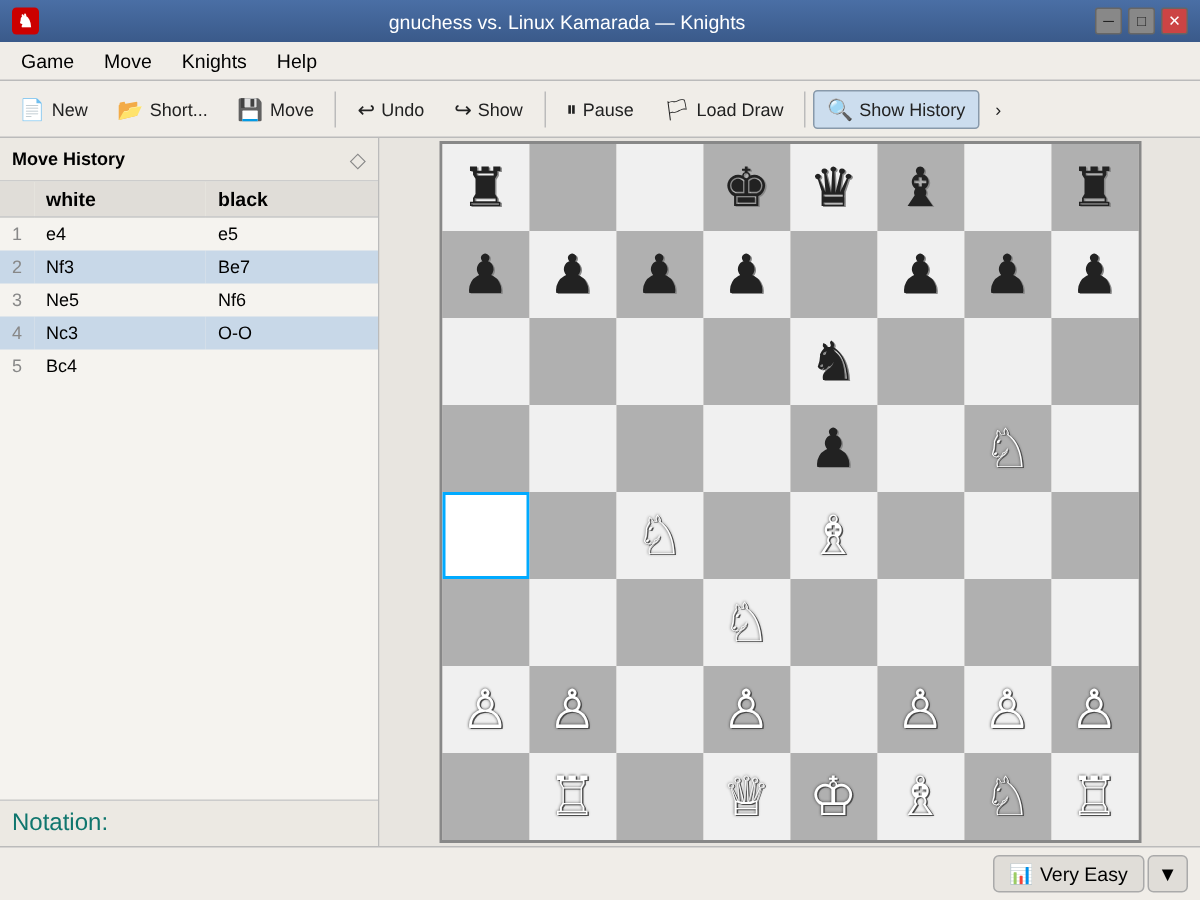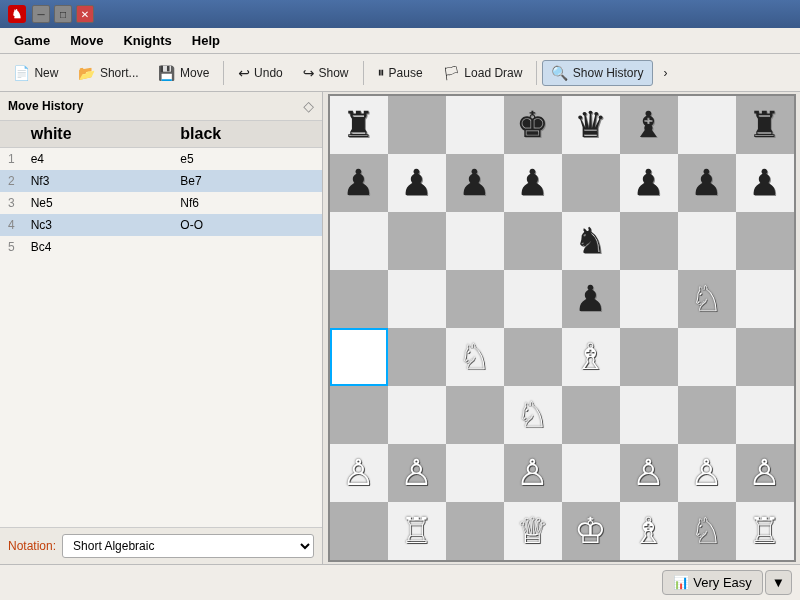--- a/index.html
+++ b/index.html
@@ -55,21 +55,20 @@
       border-bottom: 1px solid #bbb;
       height: 26px;
       display: flex;
       align-items: center;
       padding: 0 4px;
     }
     .menu-item {
       padding: 3px 10px;
       cursor: pointer;
       border-radius: 3px;
-      font-weight: bold;
     }
 
     
     #toolbar {
       background: #f0ede8;
       border-bottom: 1px solid #bbb;
       height: 38px;
       display: flex;
       align-items: center;
       padding: 0 4px;
@@ -91,21 +90,21 @@
 
     
     #main {
       display: flex;
       flex: 1;
       overflow: hidden;
     }
 
     
     #left-panel {
-      width: 323px;
+      width: 253px;
       background: #f5f3ef;
       border-right: 1px solid #bbb;
       display: flex;
       flex-direction: column;
     }
     #panel-header {
       display: flex;
       align-items: center;
       justify-content: space-between;
       padding: 6px 8px;
@@ -120,21 +119,21 @@
       overflow-y: auto;
     }
     #move-table table {
       width: 100%;
       border-collapse: collapse;
     }
     #move-table th {
       background: #e0ddd8;
       padding: 4px 8px;
       text-align: left;
-      font-size: 16px;
+      font-size: 13px;
       border-bottom: 1px solid #ccc;
     }
     #move-table td {
       padding: 4px 8px;
       font-size: 12px;
     }
     #move-table tr.highlighted td {
       background: #c8d8e8;
     }
     #move-table .row-num {
@@ -143,21 +142,21 @@
     }
 
     #notation-bar {
       display: flex;
       align-items: center;
       padding: 6px 8px;
       border-top: 1px solid #ccc;
       gap: 6px;
       background: #ece9e3;
     }
-    #notation-bar label { font-size: 12px; color: #c2410c; }
+    #notation-bar label { font-size: 16px; color: #0f766e; }
     #notation-select {
       flex: 1;
       padding: 3px 6px;
       font-size: 12px;
       border: 1px solid #aaa;
       border-radius: 3px;
       background: white;
     }
 
     
@@ -217,20 +216,21 @@
       margin-left: 2px;
     }
   </style>
 </head>
 <body>
 
 <div id="titlebar">
   <div class="title-icon">
     <span>♞</span>
   </div>
+  <span class="title-text">gnuchess vs. Linux Kamarada — Knights</span>
   <div class="win-btns">
     <div class="win-btn">─</div>
     <div class="win-btn">□</div>
     <div class="win-btn close">✕</div>
   </div>
 </div>
 
 <div id="menubar">
   <div class="menu-item">Game</div>
   <div class="menu-item">Move</div>
@@ -319,23 +319,20 @@
             <tr>
       <td class="row-num">5</td>
       <td>Bc4</td>
       <td></td>
     </tr>
           </tbody>
       </table>
     </div>
     <div id="notation-bar">
       <label>Notation:</label>
-      <select id="notation-select">
-        <option>Short Algebraic</option>
-      </select>
     </div>
   </div>
 
   <div id="board-area">
     <div id="chess-board">
         <div class="board-row">
           <div class="board-cell light" style="color: rgb(34, 34, 34); text-shadow: rgb(136, 136, 136) 1px 1px 0px;">♜</div>
           <div class="board-cell dark"></div>
           <div class="board-cell light"></div>
           <div class="board-cell dark" style="color: rgb(34, 34, 34); text-shadow: rgb(136, 136, 136) 1px 1px 0px;">♚</div>

